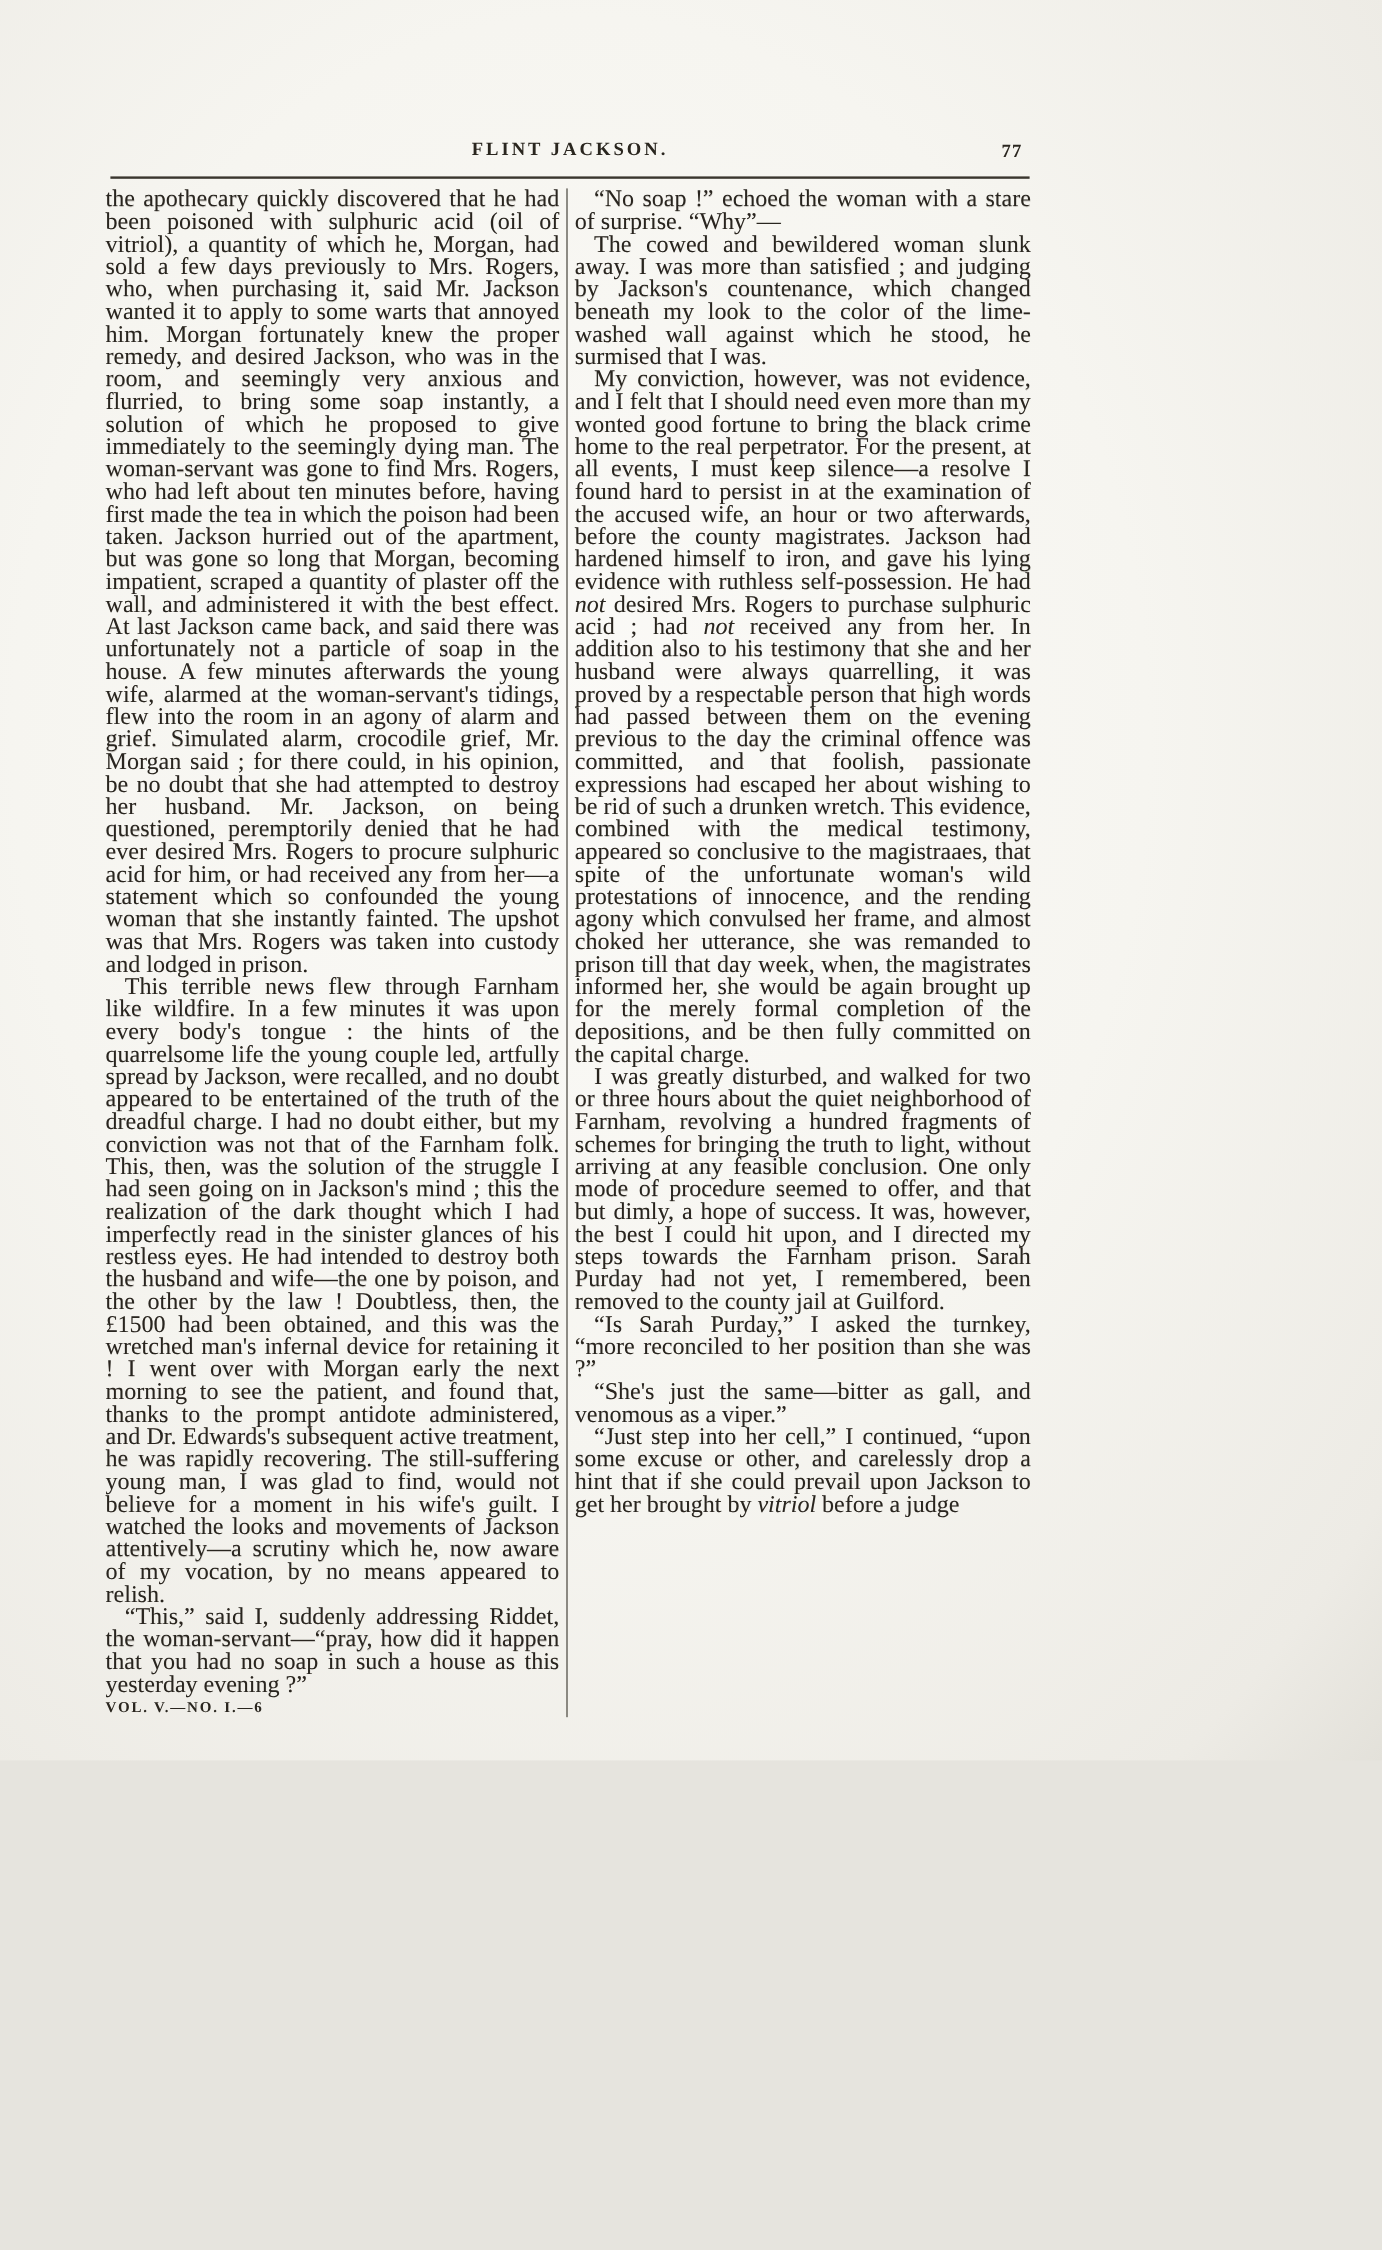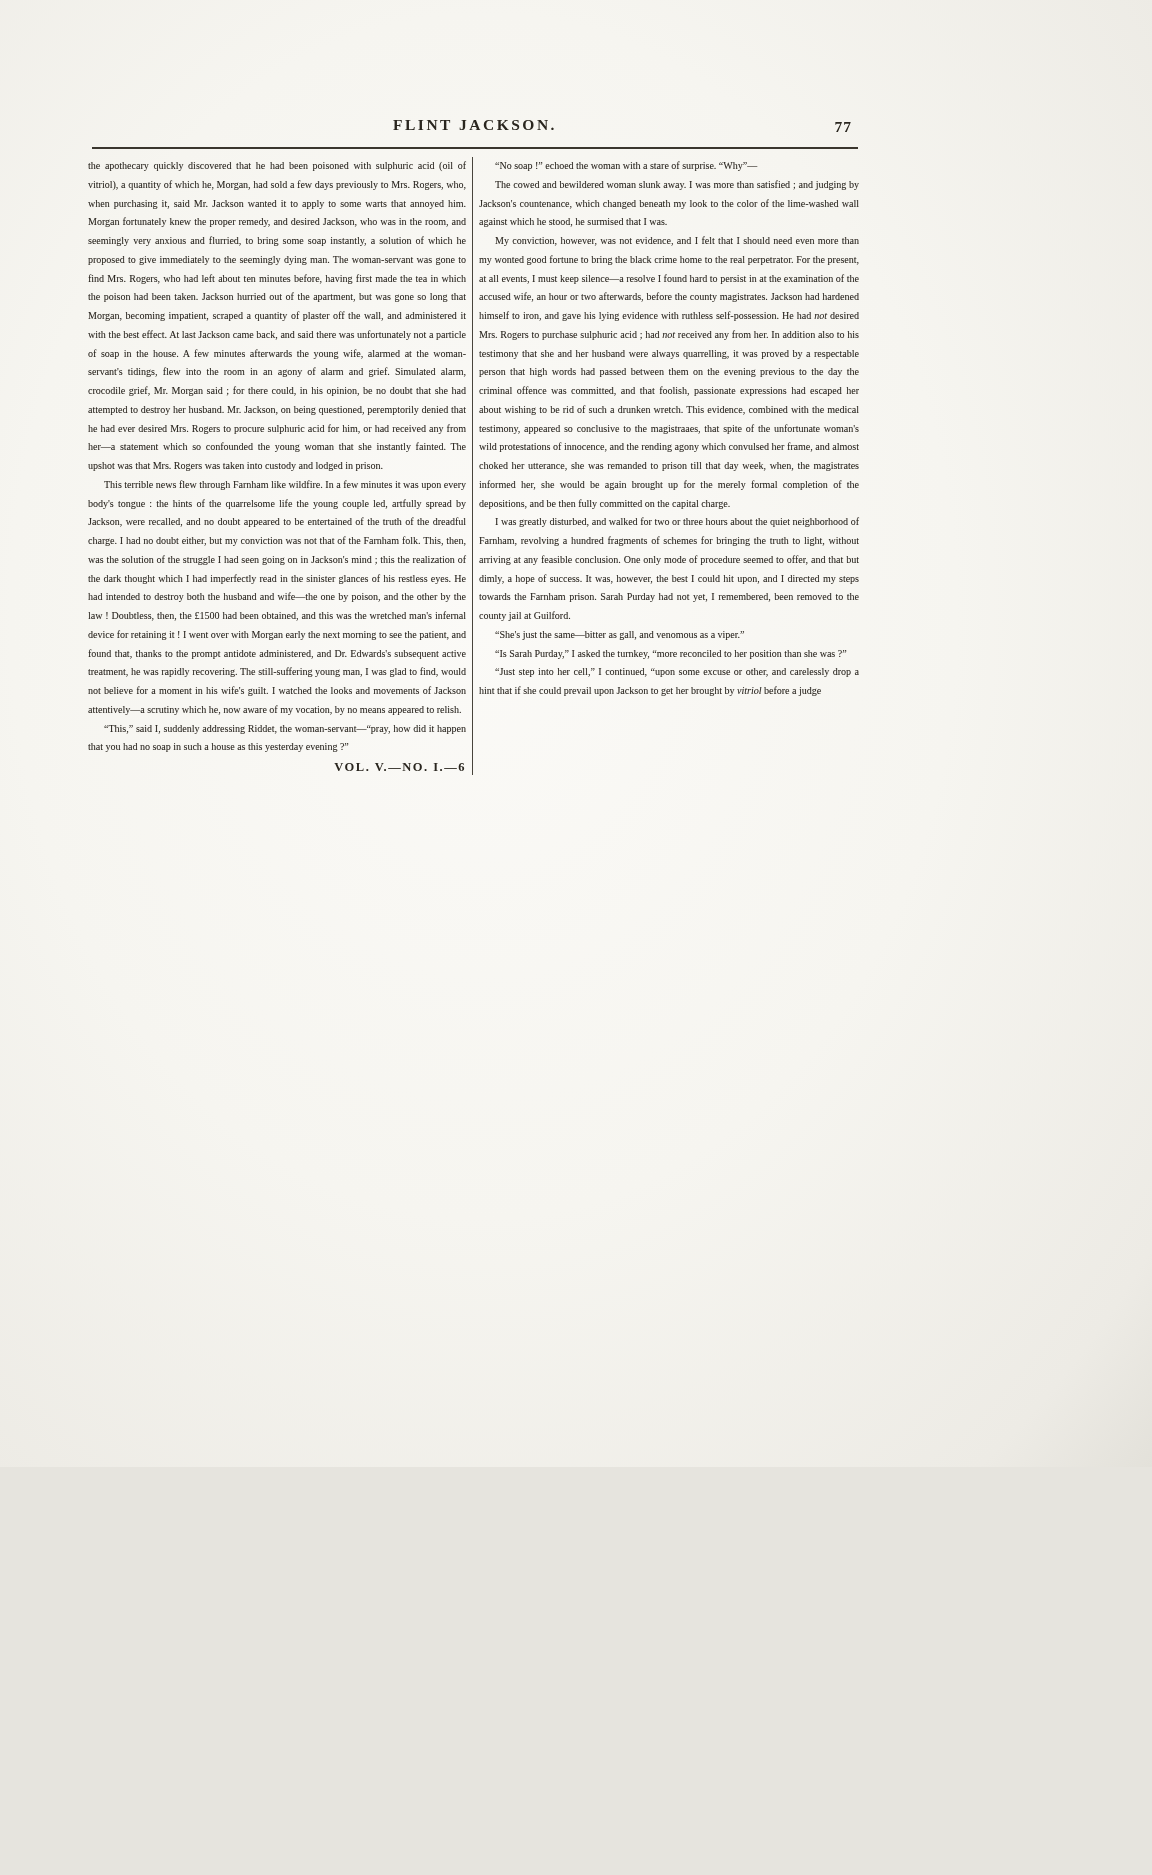--- a/index.html
+++ b/index.html
@@ -34,31 +34,31 @@
     position:absolute; top:157px; left:88px; width:772px;
     display:flex; align-items:stretch;
   }
   .col-left-wrap { width:378px; }
   .col-right { width:380px; }
   .col-divider {
     width:1px; background:#48443c;
     margin-left:6px; margin-right:6px;
   }
   .coltext {
-    font-size:10px; line-height:18.75px;
+    font-size:20px; line-height:18.75px;
     text-align:justify;
     color:#29251f;
     text-shadow:0.2px 0.2px 0 rgba(58,52,42,0.25);
   }
   .para { margin:0; text-align:justify; }
   .para.indent { text-indent:16px; }
   .italic { font-style:italic; }
   .footer-line {
     margin-top:3px;
-    text-align:right;
+    text-align:left;
     font-size:12.5px; font-weight:bold; letter-spacing:1.5px;
     color:#2a261f;
   }
   .ink-smudge {
     position:absolute; left:556px; top:1784px;
     width:16px; height:7px;
     border-bottom:2px solid #6a665e;
     border-radius:50%;
     transform:rotate(-8deg);
   }
@@ -83,21 +83,21 @@
           <p class="para indent"><span>“This,” said I, suddenly addressing Riddet, the woman-servant—“pray, how did it happen that you had no soap in such a house as this yesterday evening ?”</span></p>
         </div>
       <div class="footer-line">VOL. V.—NO. I.—6</div>
     </div>
     <div class="col-divider"></div>
     <div class="coltext col-right">
         <p class="para indent"><span>“No soap !” echoed the woman with a stare of surprise. “Why”—</span></p>
         <p class="para indent"><span>The cowed and bewildered woman slunk away. I was more than satisfied ; and judging by Jackson's countenance, which changed beneath my look to the color of the lime-washed wall against which he stood, he surmised that I was.</span></p>
         <p class="para indent"><span>My conviction, however, was not evidence, and I felt that I should need even more than my wonted good fortune to bring the black crime home to the real perpetrator. For the present, at all events, I must keep silence—a resolve I found hard to persist in at the examination of the accused wife, an hour or two afterwards, before the county magistrates. Jackson had hardened himself to iron, and gave his lying evidence with ruthless self-possession. He had </span><span class="italic">not</span><span> desired Mrs. Rogers to purchase sulphuric acid ; had </span><span class="italic">not</span><span> received any from her. In addition also to his testimony that she and her husband were always quarrelling, it was proved by a respectable person that high words had passed between them on the evening previous to the day the criminal offence was committed, and that foolish, passionate expressions had escaped her about wishing to be rid of such a drunken wretch. This evidence, combined with the medical testimony, appeared so conclusive to the magistraaes, that spite of the unfortunate woman's wild protestations of innocence, and the rending agony which convulsed her frame, and almost choked her utterance, she was remanded to prison till that day week, when, the magistrates informed her, she would be again brought up for the merely formal completion of the depositions, and be then fully committed on the capital charge.</span></p>
         <p class="para indent"><span>I was greatly disturbed, and walked for two or three hours about the quiet neighborhood of Farnham, revolving a hundred fragments of schemes for bringing the truth to light, without arriving at any feasible conclusion. One only mode of procedure seemed to offer, and that but dimly, a hope of success. It was, however, the best I could hit upon, and I directed my steps towards the Farnham prison. Sarah Purday had not yet, I remembered, been removed to the county jail at Guilford.</span></p>
+        <p class="para indent"><span>“Is Sarah Purday,” I asked the turnkey, “more reconciled to her position than she was ?”</span></p>
         <p class="para indent"><span>“She's just the same—bitter as gall, and venomous as a viper.”</span></p>
-        <p class="para indent"><span>“Is Sarah Purday,” I asked the turnkey, “more reconciled to her position than she was ?”</span></p>
         <p class="para indent"><span>“Just step into her cell,” I continued, “upon some excuse or other, and carelessly drop a hint that if she could prevail upon Jackson to get her brought by </span><span class="italic">vitriol</span><span> before a judge</span></p>
       </div>
   </div>
 
   <div class="ink-smudge"></div>
 
 </div>
 
 </body></html>

